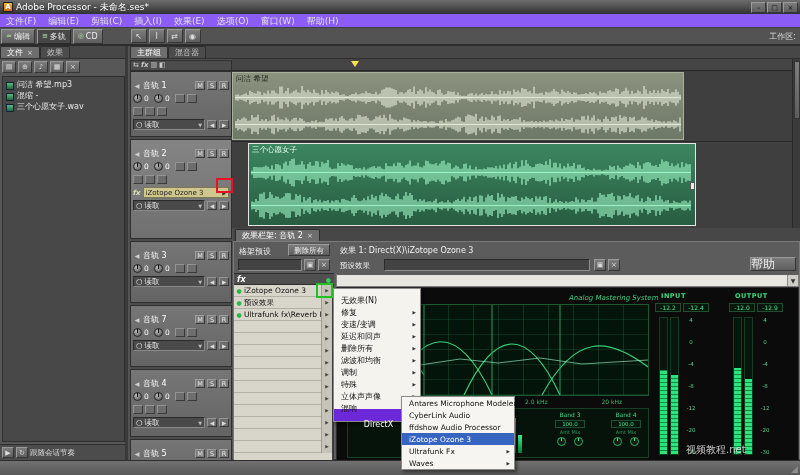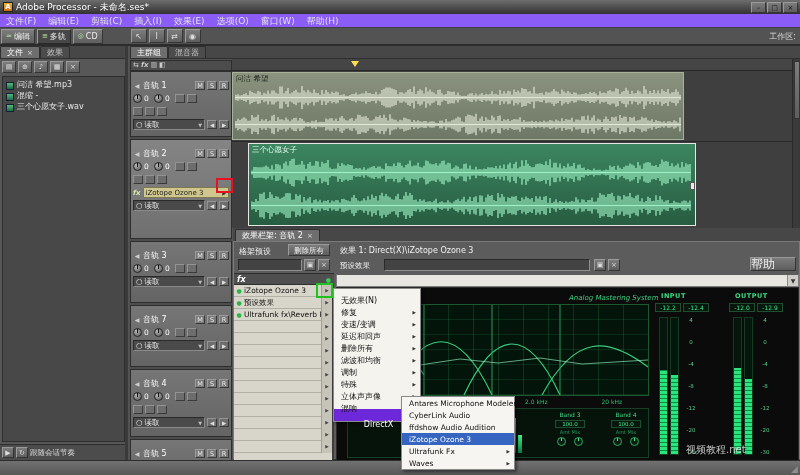--- a/index.html
+++ b/index.html
@@ -696,21 +696,21 @@
   </div>
 
   <div id="submenu" class="abs">
     <div class="smi">
         <span>Antares Microphone Modeler</span>
       </div>
     <div class="smi">
         <span>CyberLink Audio</span>
       </div>
     <div class="smi">
-        <span>ffdshow Audio Audition</span>
+        <span>ffdshow Audio Processor</span>
       </div>
     <div class="smi hl">
         <span>iZotope Ozone 3</span>
       </div>
     <div class="smi">
         <span>Ultrafunk Fx</span>
         <span class="sarr">▶</span>
       </div>
     <div class="smi">
         <span>Waves</span>

